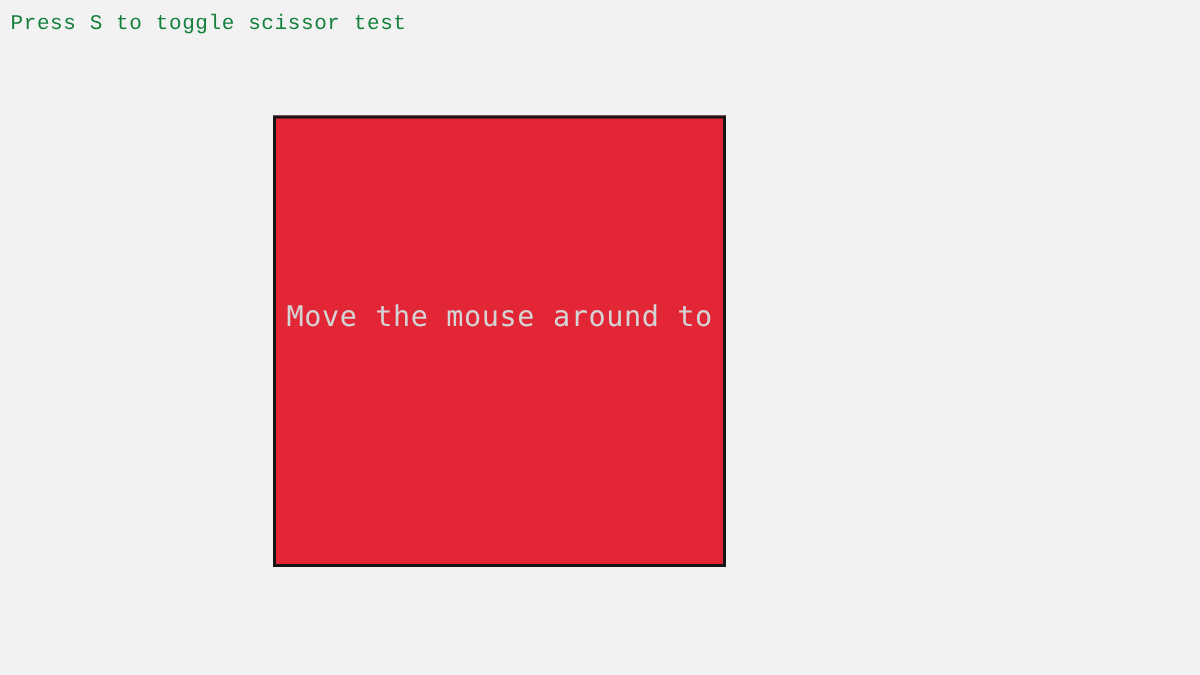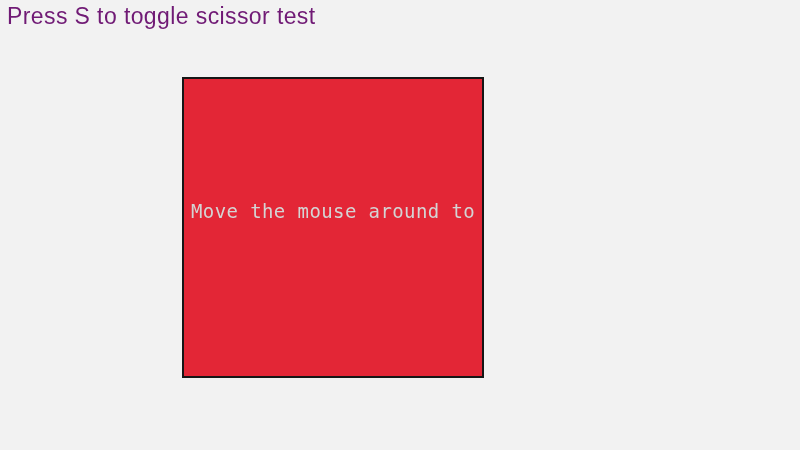--- a/index.html
+++ b/index.html
@@ -22,25 +22,25 @@
     width: 800px;
     height: 450px;
     background: #f2f2f2;
   }
 
   
   #hint-text {
     position: absolute;
     left: 7px;
     top: 4px;
-    font-family: Liberation Sans, sans-serif;
-    font-size: 23px;
+    font-family: Liberation Mono, monospace;
+    font-size: 14px;
     line-height: 24px;
     letter-spacing: 0.4px;
-    color: #701a75;
+    color: #15803d;
     white-space: nowrap;
     -webkit-font-smoothing: none;
     font-smooth: never;
   }
 
   
   #scissor-rect {
     position: absolute;
     left: 182px;
     top: 77px;

